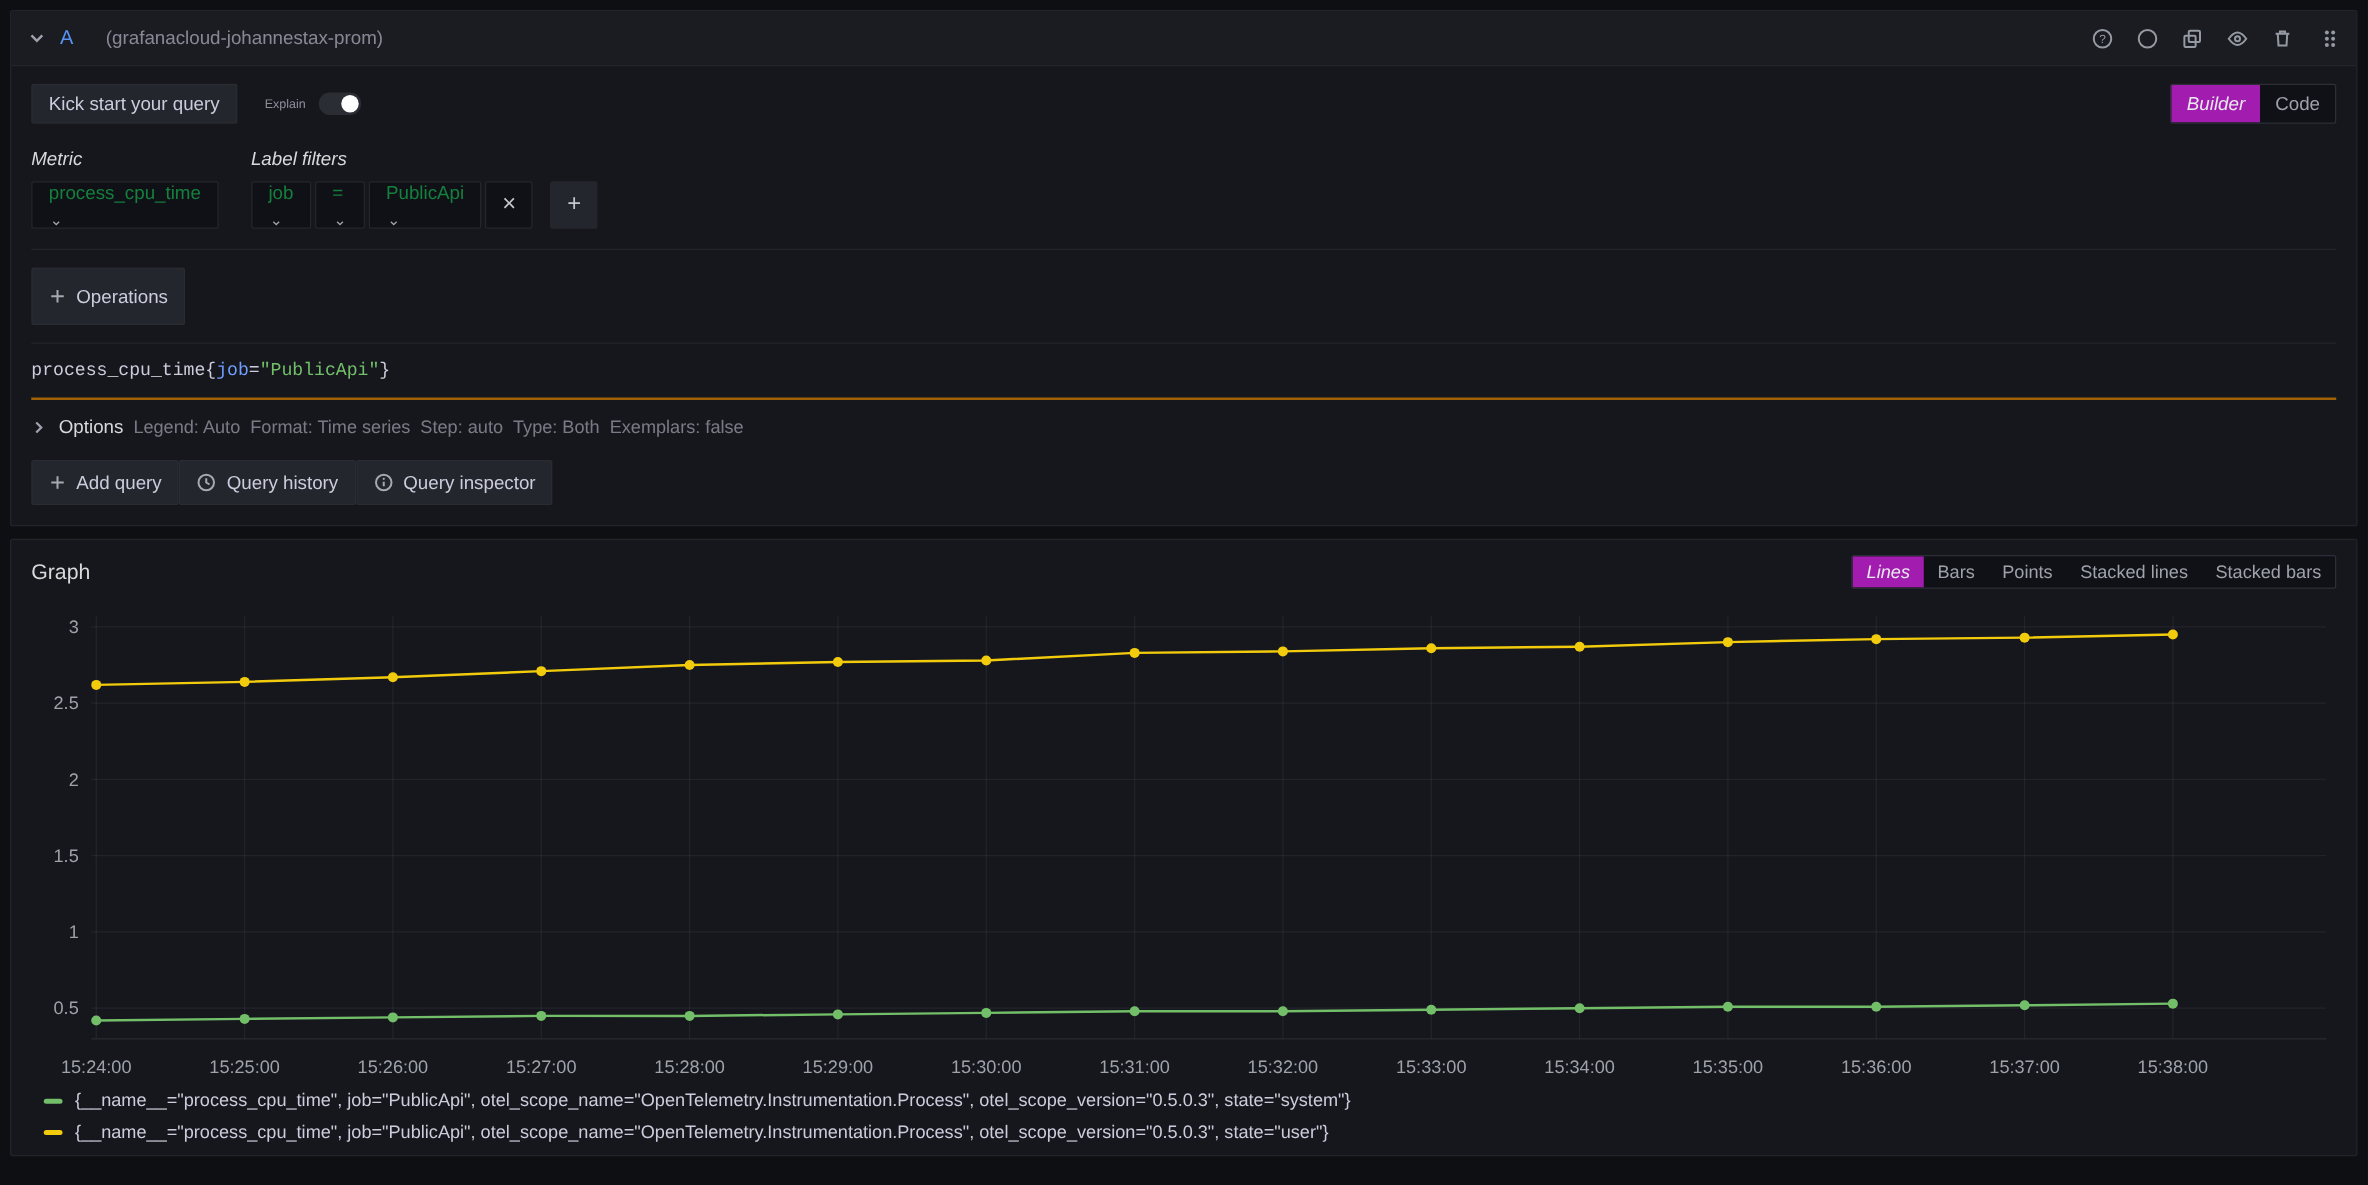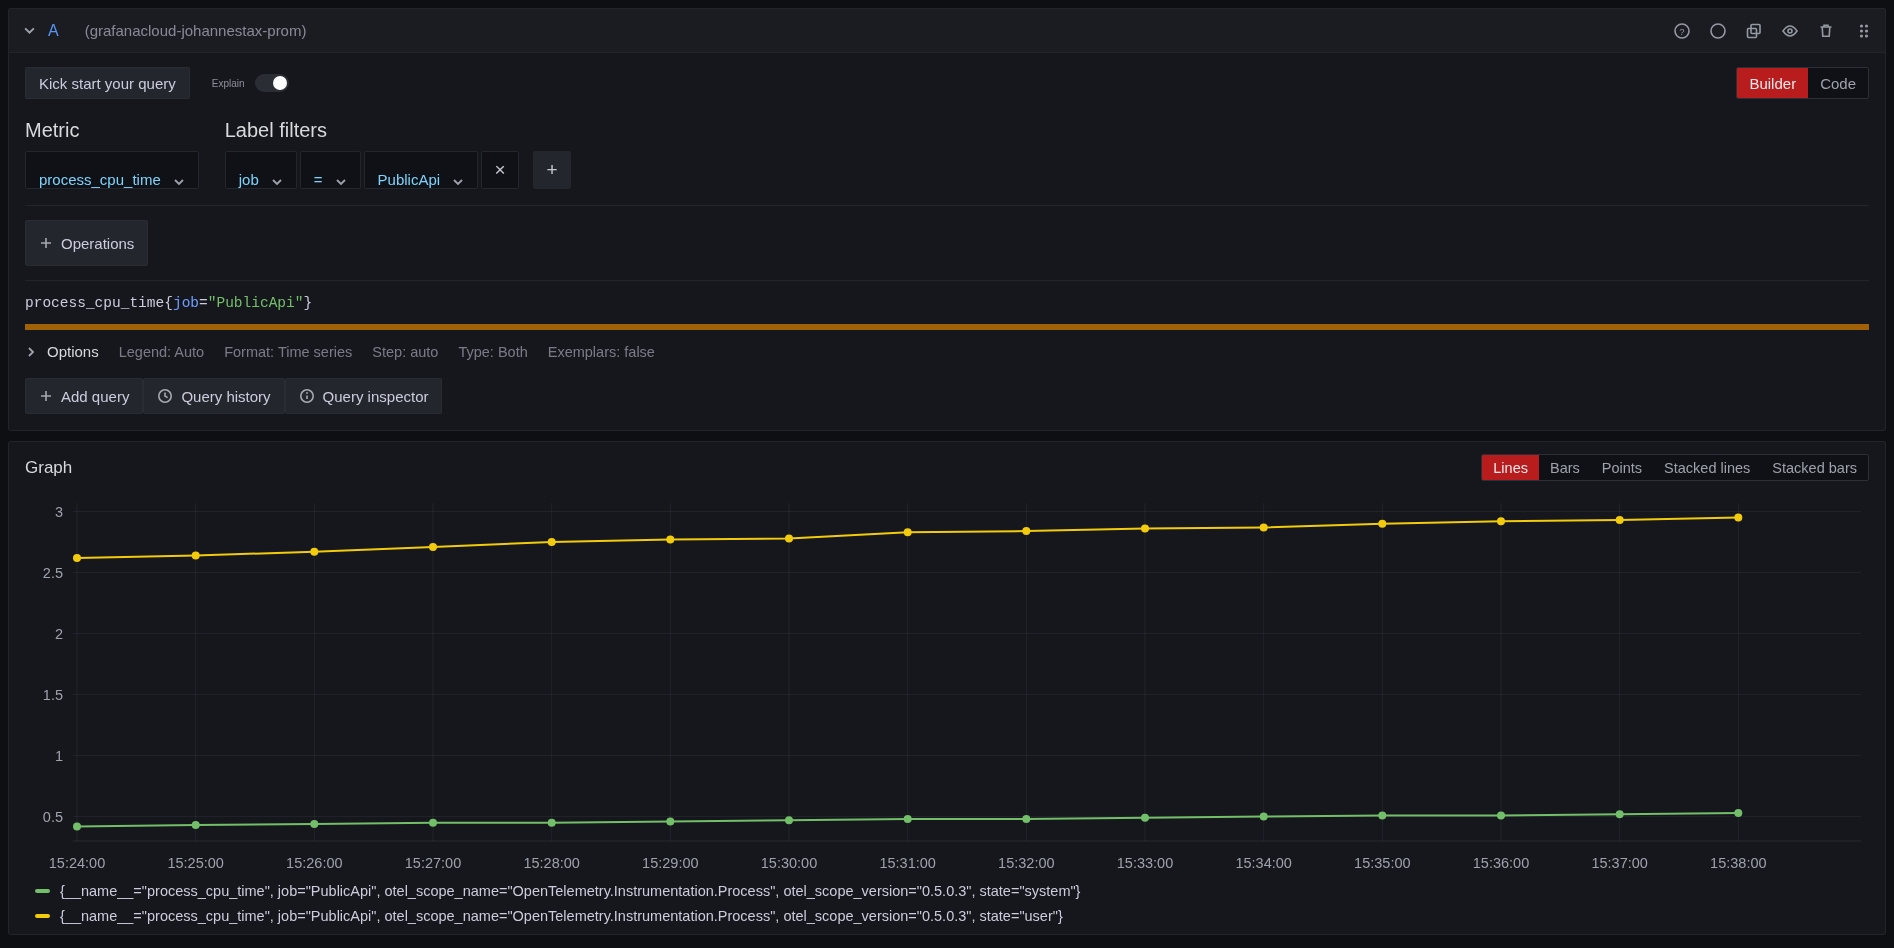--- a/index.html
+++ b/index.html
@@ -55,31 +55,31 @@
     width: 14px; height: 14px; border-radius: 50%; background: #ffffff;
   }
   .radio-group {
     display: inline-flex; height: 32px; align-items: stretch;
     background: #0f1117; border: 1px solid #2c2f37; border-radius: 2px; overflow: hidden;
   }
   .radio-group .item {
     display: flex; align-items: center; padding: 0 12px;
     font-size: 15px; color: #9fa2ab; cursor: pointer; white-space: nowrap;
   }
-  .radio-group .item.active { background: #b91c1c; color: #e8e9ee; }
+  .radio-group .item.active { background: #a21caf; color: #e8e9ee; font-style: italic; }
   .spacer { flex: 1; }
 
   .fields-row { display: flex; gap: 26px; margin-top: 20px; }
-  .field-label { font-size: 20px; color: #d8d9da; font-weight: 500; margin-bottom: 9px; }
+  .field-label { font-size: 15px; color: #d8d9da; font-weight: 500; margin-bottom: 9px; font-style: italic; }
   .filter-row { display: flex; align-items: center; }
   .select {
-    display: inline-flex; align-items: flex-end; gap: 12px;
+    display: inline-flex; align-items: flex-start; gap: 12px;
     height: 38px; padding: 0 13px;
     background: #0f1117; border: 1px solid #24262e; border-radius: 2px;
-    color: #7dd3fc; font-size: 15px; cursor: pointer; white-space: nowrap;
+    color: #15803d; font-size: 15px; cursor: pointer; white-space: nowrap; flex-direction: column;
   }
   .select svg { stroke: #9fa2ab; fill: none; stroke-width: 1.8; }
   .filter-row .select { margin-right: 3px; }
   .sq-btn {
     width: 38px; height: 38px; display: inline-flex; align-items: center; justify-content: center;
     background: #0f1117; border: 1px solid #24262e; border-radius: 2px;
     color: #c5c7cf; font-size: 19px; cursor: pointer;
   }
   .sq-btn.add { background: #24262e; margin-left: 14px; }
 
@@ -88,22 +88,22 @@
   .ops-row { margin: 14px 0; }
   .preview {
     border-top: 1px solid transparent;
     padding: 13px 0;
     font-family: "Liberation Mono", "DejaVu Sans Mono", monospace;
     font-size: 14.5px; color: #ccccdc;
   }
   .tok-label { color: #6e9fff; }
   .tok-string { color: #73bf69; }
   .options-row {
-    border-top: 6px solid #a16207;
-    display: flex; align-items: flex-end; gap: 20px;
+    border-top: 2px solid #a16207;
+    display: flex; align-items: flex-end; gap: 8px;
     padding: 13px 0 2px 0;
   }
   .options-title { display: flex; align-items: center; gap: 10px; font-size: 15px; color: #d8d9da; font-weight: 500; cursor: pointer; }
   .options-title svg { stroke: #9fa2ab; fill: none; stroke-width: 1.8; }
   .opt-item { font-size: 14.5px; color: rgba(204,204,220,0.55); }
 
   .actions-row { display: flex; margin-top: 16px; }
   .btn-lg { height: 36px; font-size: 15px; }
 
   

